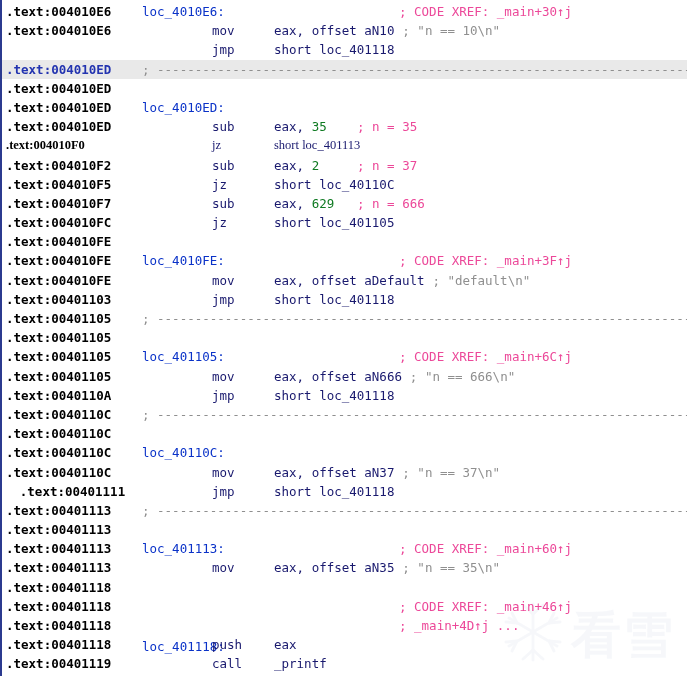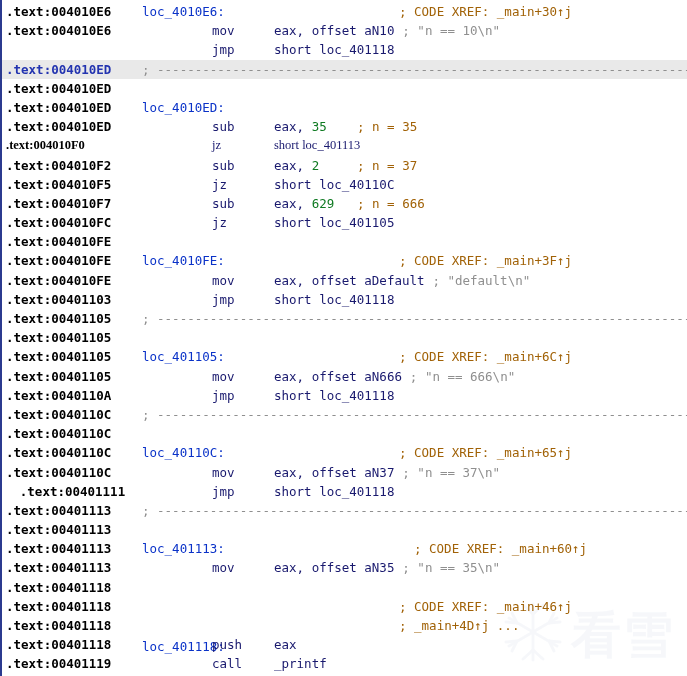--- a/index.html
+++ b/index.html
@@ -64,21 +64,21 @@
     color: #19196e;
   }
 
   .ops {
     display: inline-block;
     color: #19196e;
   }
   .num { color: #0f7a22; }
   .var { color: #0f7a22; }
 
-  .cmt-xref { color: #a16207; }
+  .cmt-xref { color: #ec4899; }
   .cmt-str  { color: #8f8f8f; }
   .cmt-blue { color: #0369a1; margin-top: 44px; }
   .sep      { color: #8f8f8f; }
 
   .watermark {
     position: absolute;
     right: 10px;
     bottom: 4px;
     width: 190px;
     height: 76px;
@@ -110,26 +110,26 @@
       <div class="line" style="position: relative;"><span class="addr" style="position: absolute; left: 4px; top: 0px;">.text:004010FE</span><span class="label" style="position: absolute; left: 140px; top: 0px; line-height: 19.2px;">loc_4010FE:</span><span class="cmt-xref" style="position: absolute; left: 397px; top: 0px; line-height: 19.2px;">; CODE XREF: _main+3F↑j</span></div>
       <div class="line" style="position: relative;"><span class="addr" style="position: absolute; left: 4px; top: 0px;">.text:004010FE</span><span class="mnem" style="position: absolute; left: 210px; top: 0px; line-height: 19.2px; width: auto;">mov</span><span class="ops" style="position: absolute; left: 272px; top: 0px; line-height: 19.2px;"><span>eax, offset aDefault</span></span><span class="cmt-str" style="position: absolute; left: 430.4px; top: 0px; line-height: 19.2px;">; "default\n"</span></div>
       <div class="line" style="position: relative;"><span class="addr" style="position: absolute; left: 4px; top: 0px;">.text:00401103</span><span class="mnem" style="position: absolute; left: 210px; top: 0px; line-height: 19.2px; width: auto;">jmp</span><span class="ops" style="position: absolute; left: 272px; top: 0px; line-height: 19.2px;"><span>short loc_401118</span></span></div>
       <div class="line" style="position: relative;"><span class="addr" style="position: absolute; left: 4px; top: 0px;">.text:00401105</span><span class="sep" style="position: absolute; left: 140px; top: 0px; line-height: 19.2px;">; ---------------------------------------------------------------------------</span></div>
       <div class="line" style="position: relative;"><span class="addr" style="position: absolute; left: 4px; top: 0px;">.text:00401105</span></div>
       <div class="line" style="position: relative;"><span class="addr" style="position: absolute; left: 4px; top: 0px;">.text:00401105</span><span class="label" style="position: absolute; left: 140px; top: 0px; line-height: 19.2px;">loc_401105:</span><span class="cmt-xref" style="position: absolute; left: 397px; top: 0px; line-height: 19.2px;">; CODE XREF: _main+6C↑j</span></div>
       <div class="line" style="position: relative;"><span class="addr" style="position: absolute; left: 4px; top: 0px;">.text:00401105</span><span class="mnem" style="position: absolute; left: 210px; top: 0px; line-height: 19.2px; width: auto;">mov</span><span class="ops" style="position: absolute; left: 272px; top: 0px; line-height: 19.2px;"><span>eax, offset aN666</span></span><span class="cmt-str" style="position: absolute; left: 407.84px; top: 0px; line-height: 19.2px;">; "n == 666\n"</span></div>
       <div class="line" style="position: relative;"><span class="addr" style="position: absolute; left: 4px; top: 0px;">.text:0040110A</span><span class="mnem" style="position: absolute; left: 210px; top: 0px; line-height: 19.2px; width: auto;">jmp</span><span class="ops" style="position: absolute; left: 272px; top: 0px; line-height: 19.2px;"><span>short loc_401118</span></span></div>
       <div class="line" style="position: relative;"><span class="addr" style="position: absolute; left: 4px; top: 0px;">.text:0040110C</span><span class="sep" style="position: absolute; left: 140px; top: 0px; line-height: 19.2px;">; ---------------------------------------------------------------------------</span></div>
       <div class="line" style="position: relative;"><span class="addr" style="position: absolute; left: 4px; top: 0px;">.text:0040110C</span></div>
-      <div class="line" style="position: relative;"><span class="addr" style="position: absolute; left: 4px; top: 0px;">.text:0040110C</span><span class="label" style="position: absolute; left: 140px; top: 0px; line-height: 19.2px;">loc_40110C:</span><span class="cmt-xref" style="position: absolute; left: 397px; top: 0px; line-height: 19.2px;">; CODE XREF: _main+65↑j</span></div>
+      <div class="line" style="position: relative;"><span class="addr" style="position: absolute; left: 4px; top: 0px;">.text:0040110C</span><span class="label" style="position: absolute; left: 140px; top: 0px; line-height: 19.2px;">loc_40110C:</span></div>
       <div class="line" style="position: relative;"><span class="addr" style="position: absolute; left: 4px; top: 0px;">.text:0040110C</span><span class="mnem" style="position: absolute; left: 210px; top: 0px; line-height: 19.2px; width: auto;">mov</span><span class="ops" style="position: absolute; left: 272px; top: 0px; line-height: 19.2px;"><span>eax, offset aN37</span></span><span class="cmt-str" style="position: absolute; left: 400.32px; top: 0px; line-height: 19.2px;">; "n == 37\n"</span></div>
       <div class="line" style="position: relative; text-align: center;"><span class="addr" style="position: absolute; left: 4px; top: 0px;">.text:00401111</span><span class="mnem" style="position: absolute; left: 210px; top: 0px; line-height: 19.2px; width: auto;">jmp</span><span class="ops" style="position: absolute; left: 272px; top: 0px; line-height: 19.2px;"><span>short loc_401118</span></span></div>
       <div class="line" style="position: relative;"><span class="addr" style="position: absolute; left: 4px; top: 0px;">.text:00401113</span><span class="sep" style="position: absolute; left: 140px; top: 0px; line-height: 19.2px;">; ---------------------------------------------------------------------------</span></div>
       <div class="line" style="position: relative;"><span class="addr" style="position: absolute; left: 4px; top: 0px;">.text:00401113</span></div>
-      <div class="line" style="position: relative;"><span class="addr" style="position: absolute; left: 4px; top: 0px;">.text:00401113</span><span class="label" style="position: absolute; left: 140px; top: 0px; line-height: 19.2px;">loc_401113:</span><span class="cmt-xref" style="position: absolute; left: 397px; top: 0px; line-height: 19.2px; margin-left: 15px;">; CODE XREF: _main+60↑j</span></div>
+      <div class="line" style="position: relative;"><span class="addr" style="position: absolute; left: 4px; top: 0px;">.text:00401113</span><span class="label" style="position: absolute; left: 140px; top: 0px; line-height: 19.2px;">loc_401113:</span><span class="cmt-xref" style="position: absolute; left: 397px; top: 0px; line-height: 19.2px;">; CODE XREF: _main+60↑j</span></div>
       <div class="line" style="position: relative;"><span class="addr" style="position: absolute; left: 4px; top: 0px;">.text:00401113</span><span class="mnem" style="position: absolute; left: 210px; top: 0px; line-height: 19.2px; width: auto;">mov</span><span class="ops" style="position: absolute; left: 272px; top: 0px; line-height: 19.2px;"><span>eax, offset aN35</span></span><span class="cmt-str" style="position: absolute; left: 400.32px; top: 0px; line-height: 19.2px;">; "n == 35\n"</span></div>
       <div class="line" style="position: relative;"><span class="addr" style="position: absolute; left: 4px; top: 0px;">.text:00401118</span></div>
       <div class="line" style="position: relative;"><span class="addr" style="position: absolute; left: 4px; top: 0px;">.text:00401118</span><span class="label" style="position: absolute; left: 140px; top: 0px; line-height: 19.2px; margin-top: 40px;">loc_401118:</span><span class="cmt-xref" style="position: absolute; left: 397px; top: 0px; line-height: 19.2px;">; CODE XREF: _main+46↑j</span></div>
       <div class="line" style="position: relative;"><span class="addr" style="position: absolute; left: 4px; top: 0px;">.text:00401118</span><span class="cmt-xref" style="position: absolute; left: 397px; top: 0px; line-height: 19.2px;">; _main+4D↑j ...</span></div>
       <div class="line" style="position: relative;"><span class="addr" style="position: absolute; left: 4px; top: 0px;">.text:00401118</span><span class="mnem" style="position: absolute; left: 210px; top: 0px; line-height: 19.2px; width: auto;">push</span><span class="ops" style="position: absolute; left: 272px; top: 0px; line-height: 19.2px;"><span>eax</span></span><span class="cmt-blue" style="position: absolute; left: 355px; top: 0px; line-height: 19.2px;">; _Format</span></div>
       <div class="line" style="position: relative;"><span class="addr" style="position: absolute; left: 4px; top: 0px;">.text:00401119</span><span class="mnem" style="position: absolute; left: 210px; top: 0px; line-height: 19.2px; width: auto;">call</span><span class="ops" style="position: absolute; left: 272px; top: 0px; line-height: 19.2px;"><span>_printf</span></span></div>
       <div class="line" style="position: relative;"><span class="addr" style="position: absolute; left: 4px; top: 0px;">.text:0040111E</span><span class="mnem" style="position: absolute; left: 210px; top: 0px; line-height: 19.2px; width: auto;">mov</span><span class="ops" style="position: absolute; left: 272px; top: 0px; line-height: 19.2px;"><span>ecx, [ebp+</span><span class="var">var_4</span><span>]</span></span></div>
     </div>
 
   <div class="watermark">

